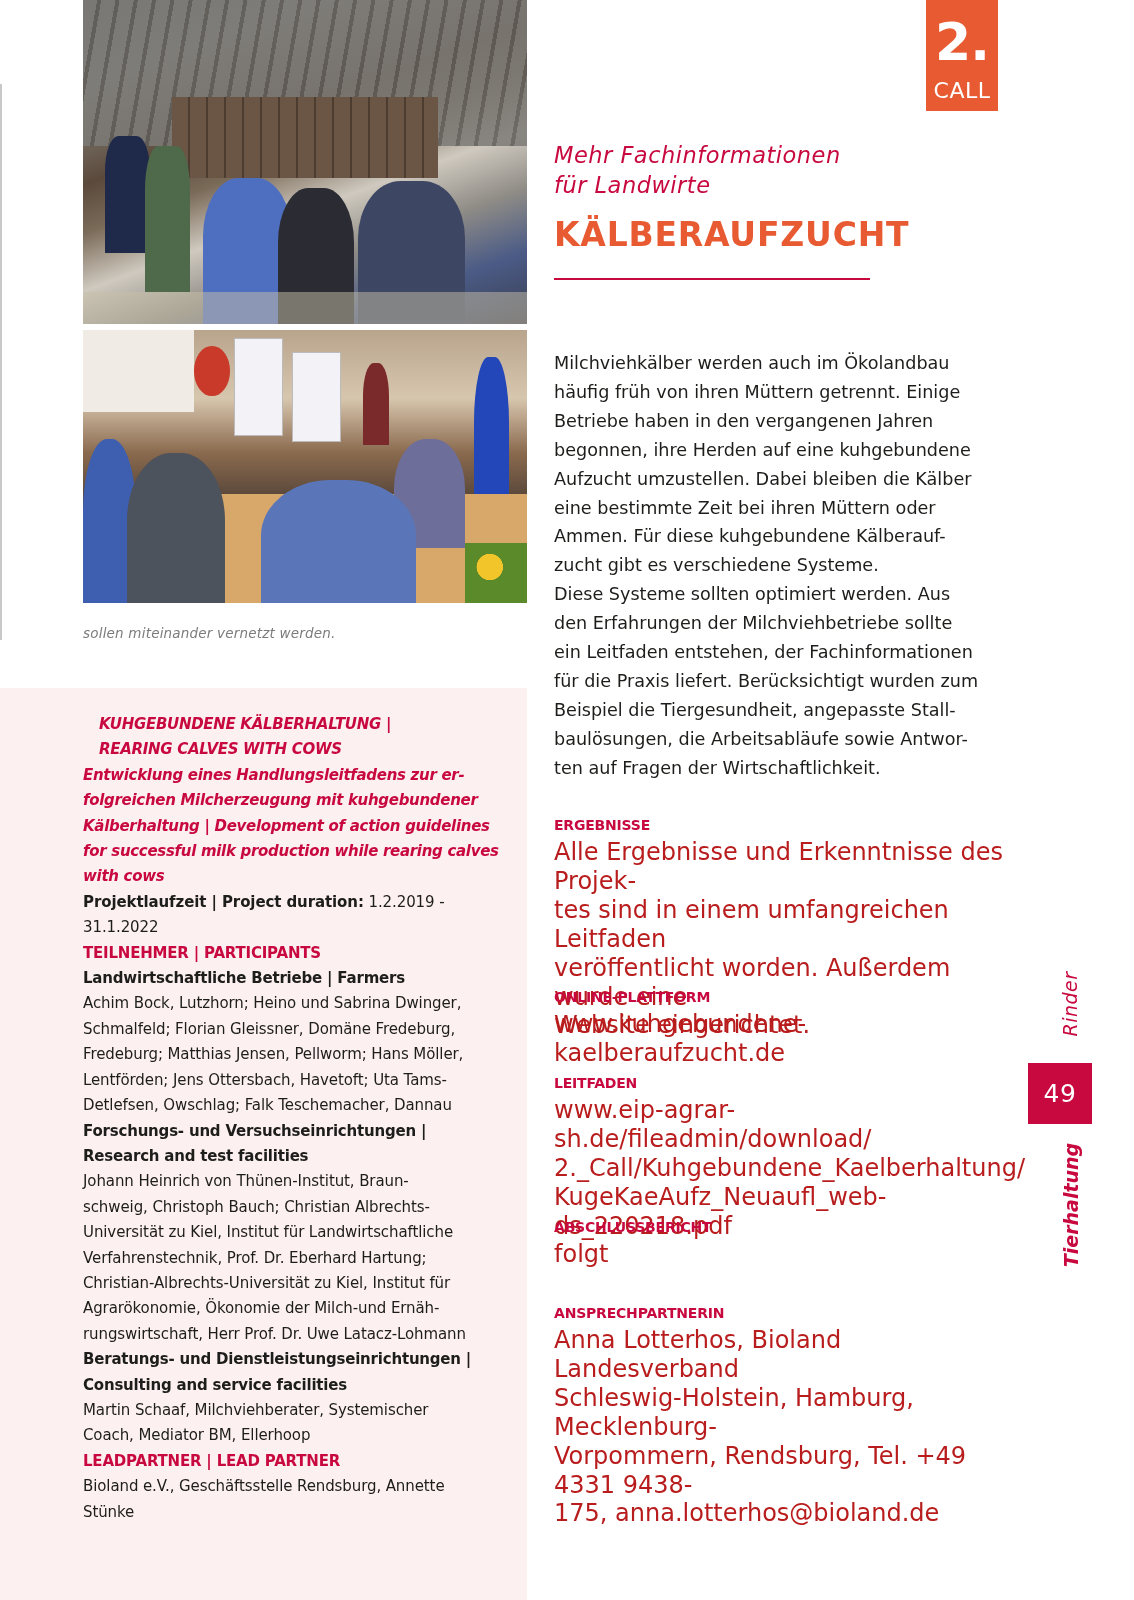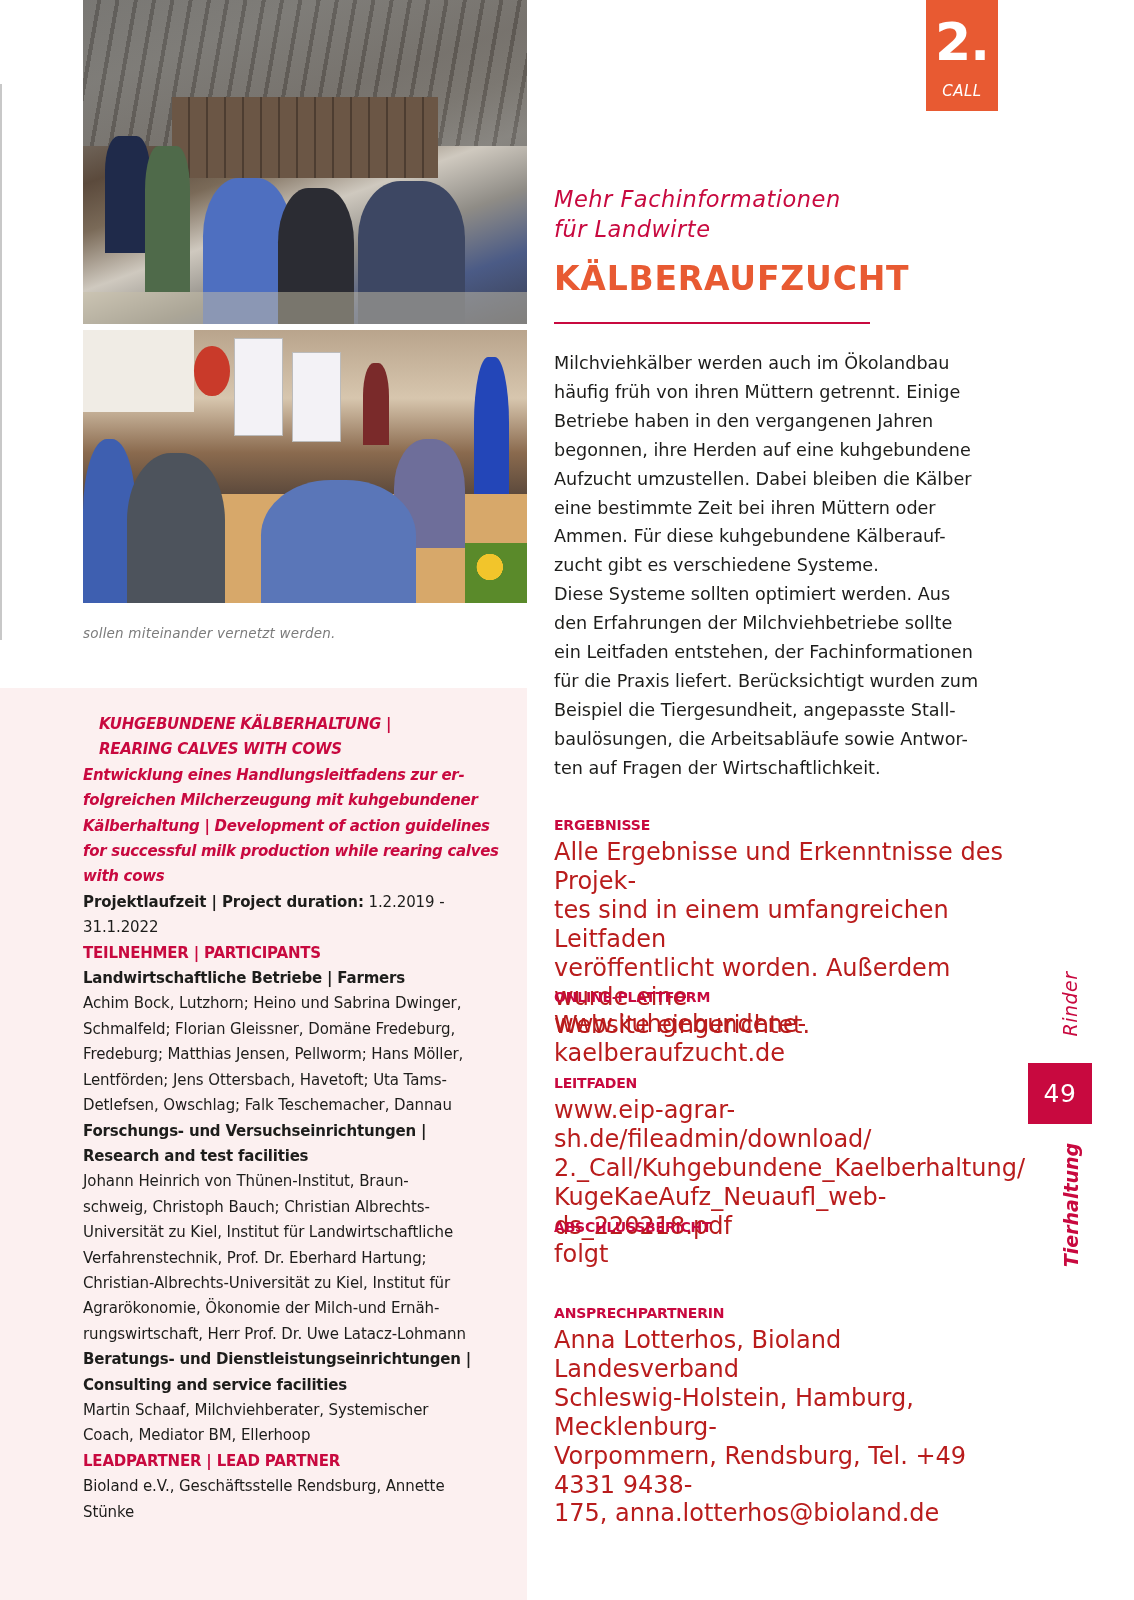--- a/index.html
+++ b/index.html
@@ -50,24 +50,24 @@
   .info-inner .red-title { color: #c8093f; font-weight: bold; font-style: italic; font-size: 15px; letter-spacing: -0.3px; margin-left: 16px; }
   .info-inner .red-sub { color: #c8093f; font-weight: bold; font-style: italic; font-size: 15px; letter-spacing: -0.3px; }
   .info-inner .red-head { color: #c8093f; font-weight: bold; font-size: 15px; letter-spacing: -0.2px; }
   .info-inner .bold { font-weight: bold; font-size: 15px; letter-spacing: -0.2px; }
   .info-inner .txt { font-size: 15px; letter-spacing: -0.1px; }
   .info-inner .lbl { font-weight: bold; }
 
   
   .call-badge { position: absolute; left: 926px; top: 0; width: 72px; height: 111px; background: #e85a32; color: #fff; text-align: center; }
   .call-badge .num { position: absolute; left: 0; top: 14px; width: 100%; font-size: 52px; font-weight: bold; line-height: 56px; letter-spacing: -1px; }
-  .call-badge .lab { position: absolute; left: 0; top: 80px; width: 100%; font-size: 15px; line-height: 22px; letter-spacing: 0.5px; font-style: italic; }
-
-  
-  .right-col { position: absolute; left: 554px; top: 140px; width: 450px; margin-top: 44px; }
+  .call-badge .lab { position: absolute; left: 0; top: 80px; width: 100%; font-size: 22px; line-height: 22px; letter-spacing: 0.5px; }
+
+  
+  .right-col { position: absolute; left: 554px; top: 140px; width: 450px; }
   .kicker { font-style: italic; font-size: 22.5px; line-height: 30px; color: #c8093f; font-weight: normal; letter-spacing: 0.5px; }
   .headline { margin-top: 12px; font-size: 33px; line-height: 46px; font-weight: bold; color: #e85a32; letter-spacing: 0.8px; }
   .rule { margin-top: 20px; width: 316px; height: 1.5px; background: #c8093f; }
   .body-text { position: absolute; left: 554px; top: 349px; width: 450px; font-size: 17.6px; line-height: 28.9px; color: #1d1d1b; }
   .section { position: absolute; left: 554px; width: 450px; }
   .section .head { color: #c8093f; font-weight: bold; font-size: 14px; line-height: 26px; letter-spacing: -0.2px; }
   .section .val { font-size: 24px; line-height: 28.9px; color: #b91c1c; }
 
   
   .side-rinder { position: absolute; left: 1056px; top: 965px; width: 28px; height: 78px; }

